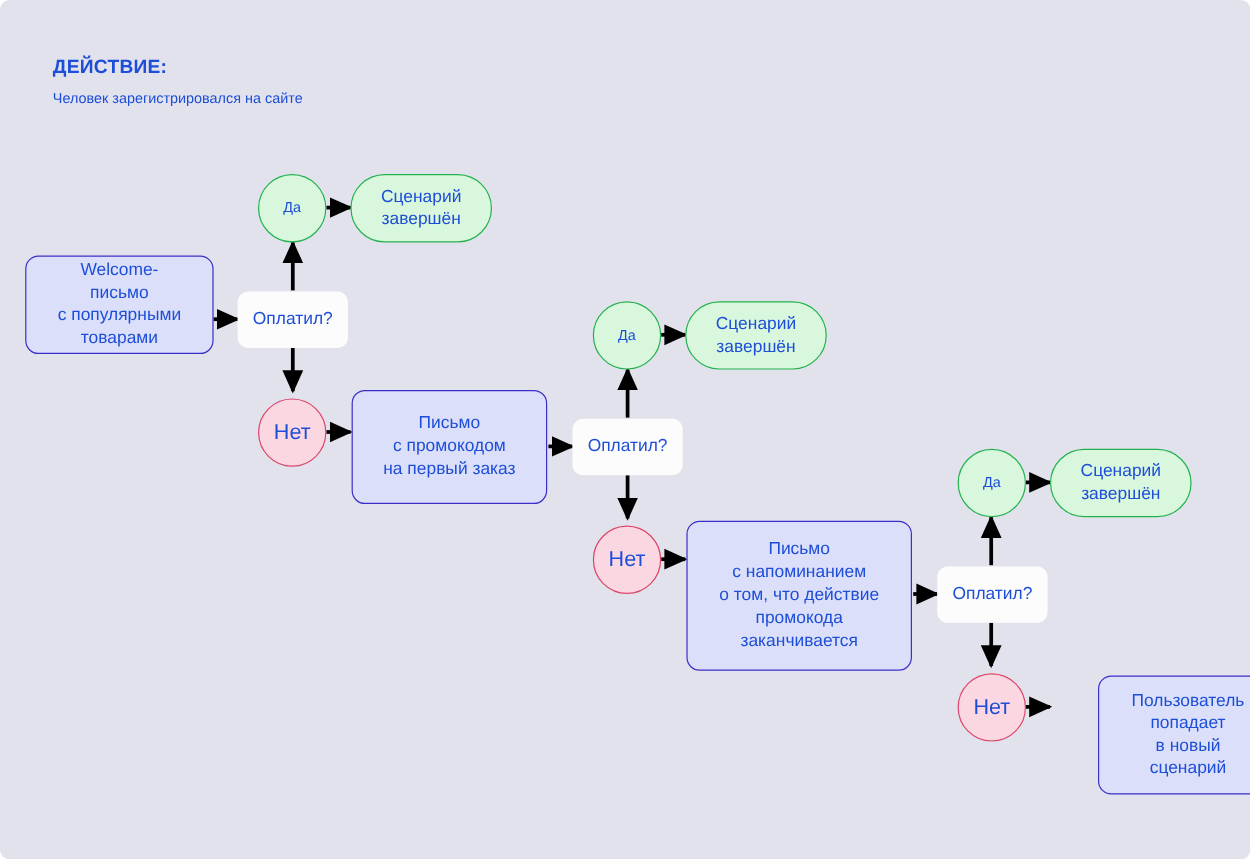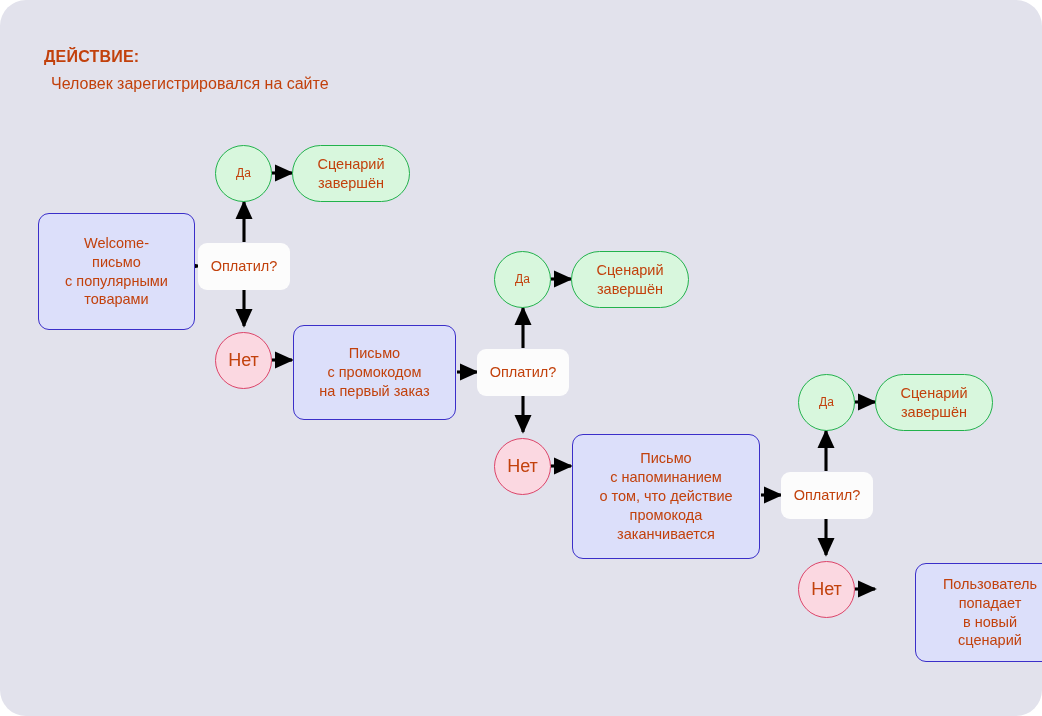--- a/index.html
+++ b/index.html
@@ -5,24 +5,24 @@
   html, body {
     margin: 0;
     padding: 0;
     background: #ffffff;
   }
   #canvas {
     position: relative;
     width: 1042px;
     height: 716px;
     background: #e2e2ec;
-    border-radius: 26px;
+    border-radius: 8px;
     overflow: hidden;
     font-family: "Liberation Sans", sans-serif;
-    color: #c2410c;
+    color: #1d4ed8;
   }
   #svg-layer {
     position: absolute;
     left: 0;
     top: 0;
     width: 1042px;
     height: 716px;
     pointer-events: none;
   }
   .node {
@@ -70,23 +70,23 @@
     top: 48px;
     width: 620px;
   }
   #header .h-title {
     font-size: 16px;
     font-weight: bold;
     letter-spacing: 0.2px;
     margin: 0 0 9px 0;
   }
   #header .h-sub {
-    font-size: 16px;
+    font-size: 12px;
     font-weight: normal;
-    margin: 7px;
+    margin: 0;
   }
 </style>
 </head>
 <body>
 
 <div id="canvas">
 
   <svg id="svg-layer" viewBox="0 0 1042 716">
     <defs>
       <marker id="ah" markerWidth="7" markerHeight="7" refX="5.6" refY="3.1" orient="auto" markerUnits="strokeWidth">
@@ -110,21 +110,21 @@
       <line x1="826" y1="519" x2="826" y2="555"></line>
       <line x1="855" y1="589" x2="875" y2="589"></line>
     </g>
   </svg>
 
   <div id="header">
     <p class="h-title">ДЕЙСТВИЕ:</p>
     <p class="h-sub">Человек зарегистрировался на сайте</p>
   </div>
 
-  <div class="node box-blue" style="left:38px; top:213px; width:157px; height:117px;">Welcome-
+  <div class="node box-blue" style="left:21px; top:213px; width:157px; height:82px;">Welcome-
 письмо
 с популярными
 товарами</div>
 
   <div class="node box-white" style="left:198px; top:243px; width:92px; height:47px;">Оплатил?</div>
 
   <div class="node circle-green" style="left:215px; top:145px; width:57px; height:57px;">Да</div>
 
   <div class="node pill-green" style="left:292px; top:145px; width:118px; height:57px;">Сценарий
 завершён</div>

